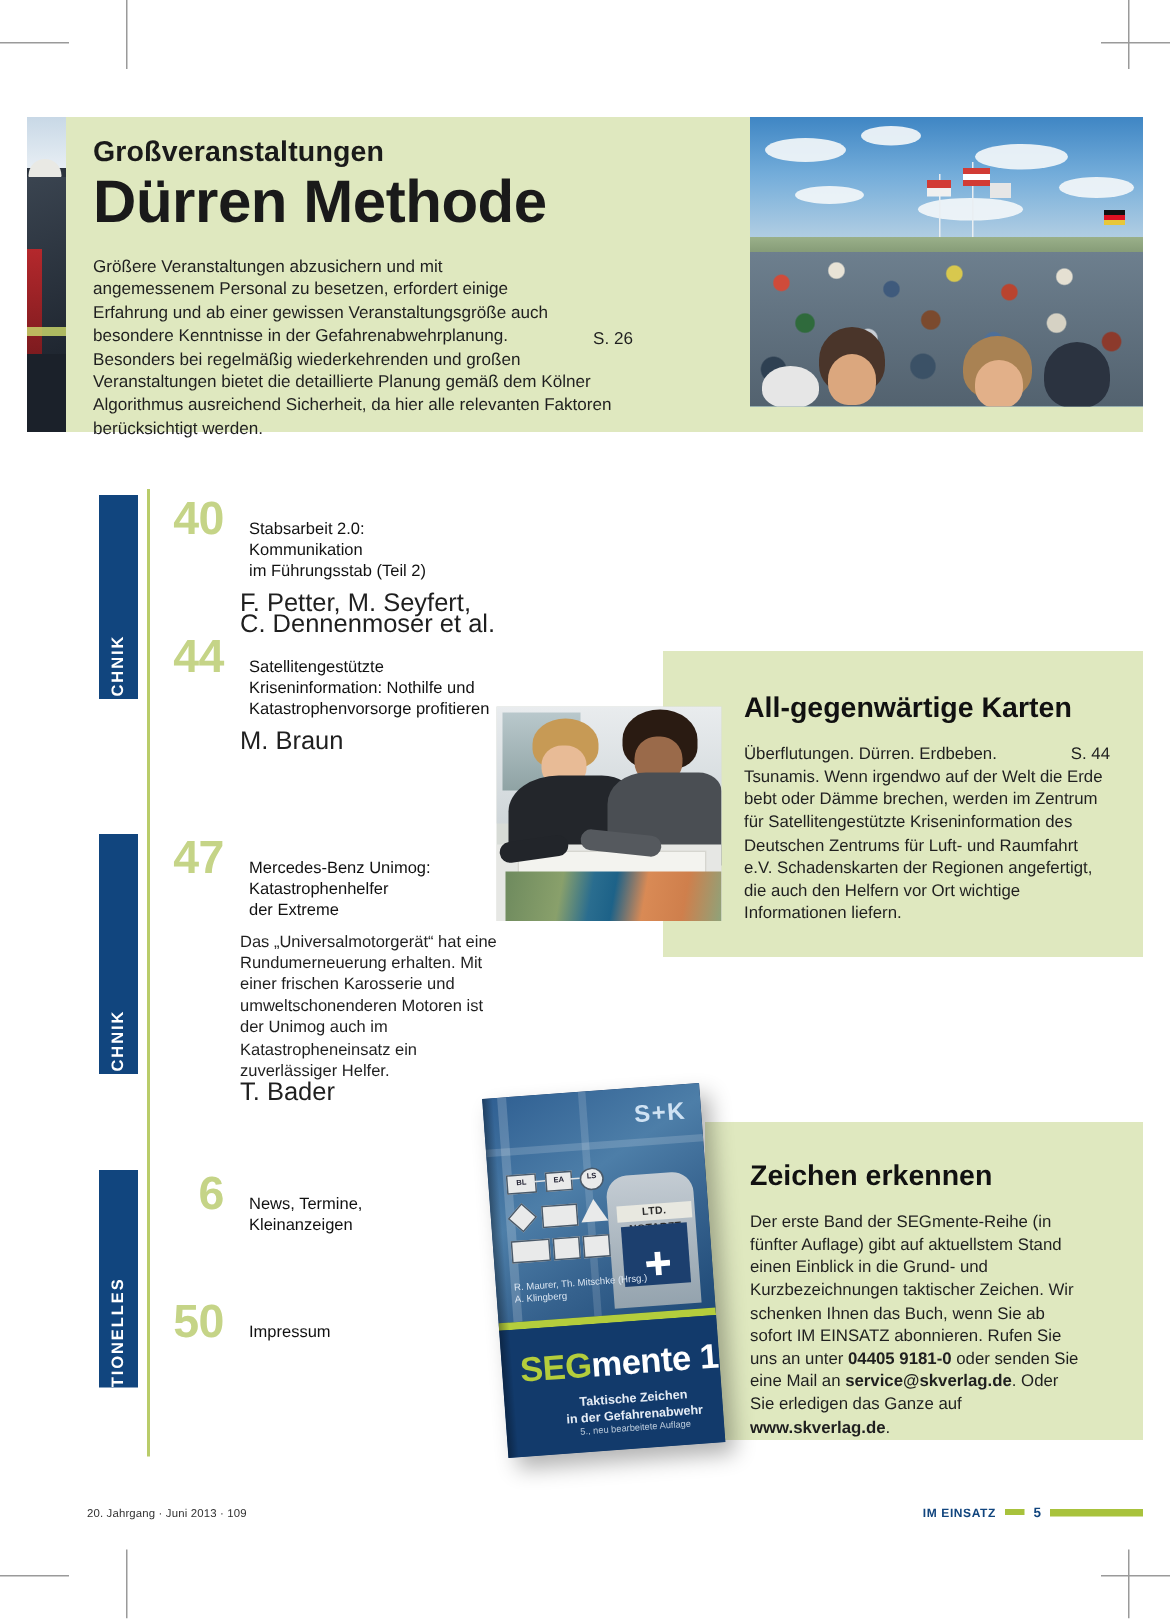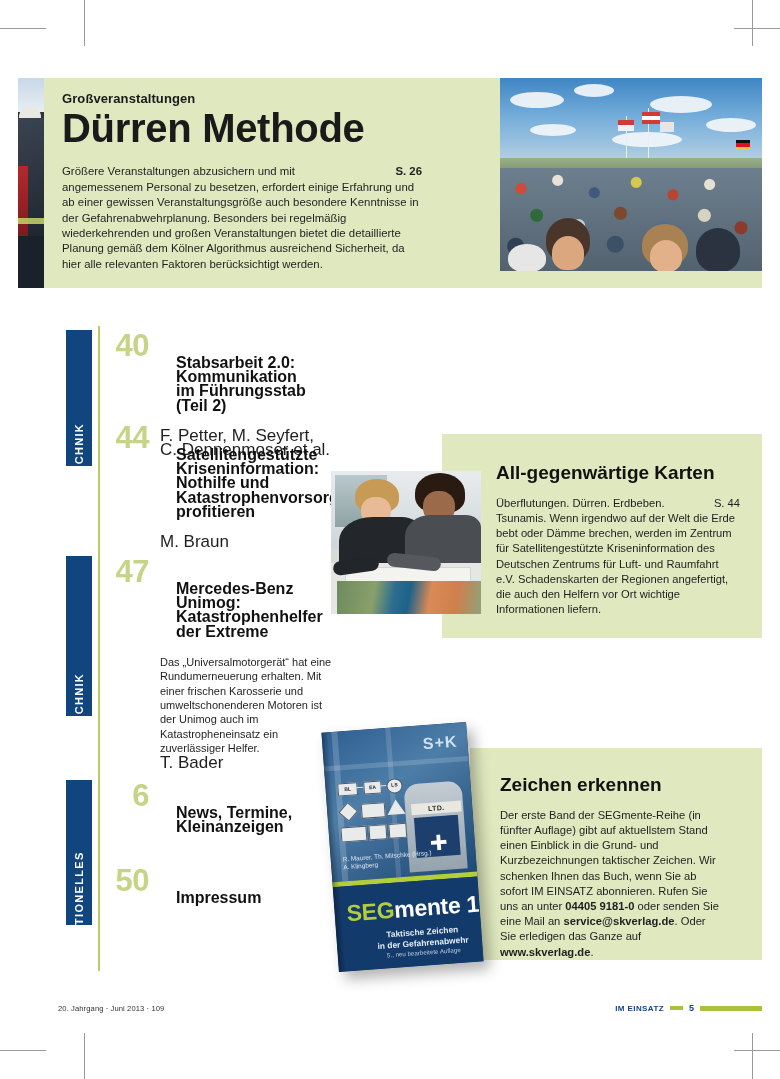--- a/index.html
+++ b/index.html
@@ -52,33 +52,33 @@
         background:#c7d46a; opacity:.85; }
   #hero-leftphoto .dark { position:absolute; left:0; top:158px; width:26px; height:52px;
         background:#1b212a; }
 
   #hero-text {
     position: absolute;
     left: 44px; top: 14px;
     width: 400px;
   }
   #kicker {
-    font-size: 13px; font-weight: bold; letter-spacing: .1px;
+    font-size: 19px; font-weight: bold; letter-spacing: .1px;
     color: #1a1a1a; margin: 0 0 2px 0; line-height: 1.1;
   }
   #hero-title {
     font-size: 40px; font-weight: bold; line-height: 1.0;
     margin: 0 0 16px 0; color: #1a1a1a; letter-spacing: -.3px;
   }
   #hero-body {
     font-size: 11.4px; line-height: 15.4px; color: #1f1f1f;
     margin: 0; width: 360px;
   }
   #hero-page {
-    font-weight: bold; float: right; margin-left: 20px;
+    font-weight: normal; float: right; margin-left: 20px; margin-top: 48px;
   }
 
   #hero-photo {
     position: absolute;
     right: 0; top: 0;
     width: 262px; height: 193px;
     overflow: hidden;
     background: #7ca7c8;
   }
   .crowd-sky { position:absolute; left:0; top:0; width:262px; height:86px;
@@ -136,22 +136,22 @@
 
   .entry { position:absolute; }
   .entry .num {
     position:absolute; right:0; top:-10px;
     font-size: 31px; font-weight: bold; color:#c5d487;
     line-height:1; letter-spacing:-.5px;
   }
   .entry .numbox { position:absolute; left:0; top:0; width:44px; height:40px;text-align:center; }
   .entry .txt { margin-left:55px; width: 180px; }
   .entry .title {
-    font-size: 16px; font-weight: bold; line-height: 14.2px; color:#111;
-    margin:16px;
+    font-size: 11px; font-weight: normal; line-height: 14.2px; color:#111;
+    margin:6px;
   }
   .entry .author {
     font-size: 17px; line-height: 14px; color:#1f1f1f; margin:0; font-weight: normal;
   }
   .entry .desc {
     font-size: 11px; line-height: 14.4px; color:#1f1f1f; margin:0;
   }
 
   
   .promo { position:absolute; background:#dfe8bf; }

